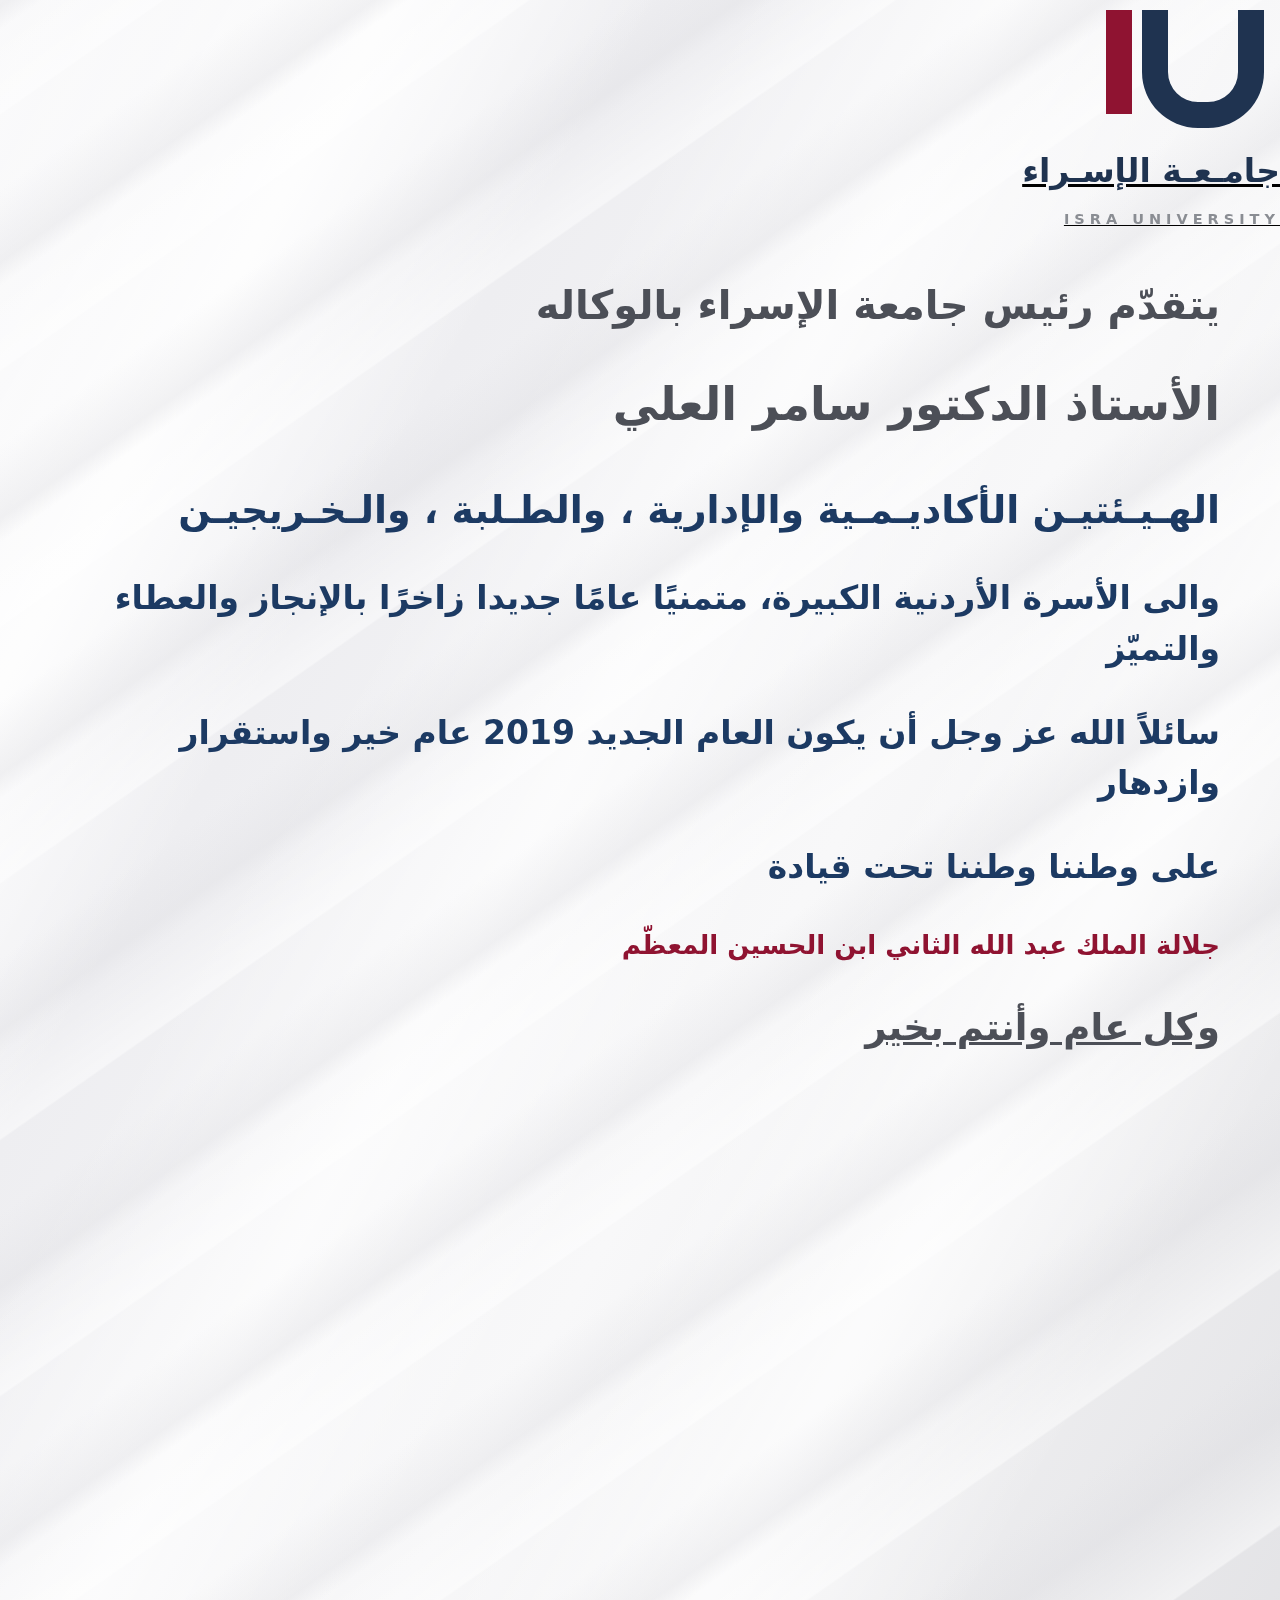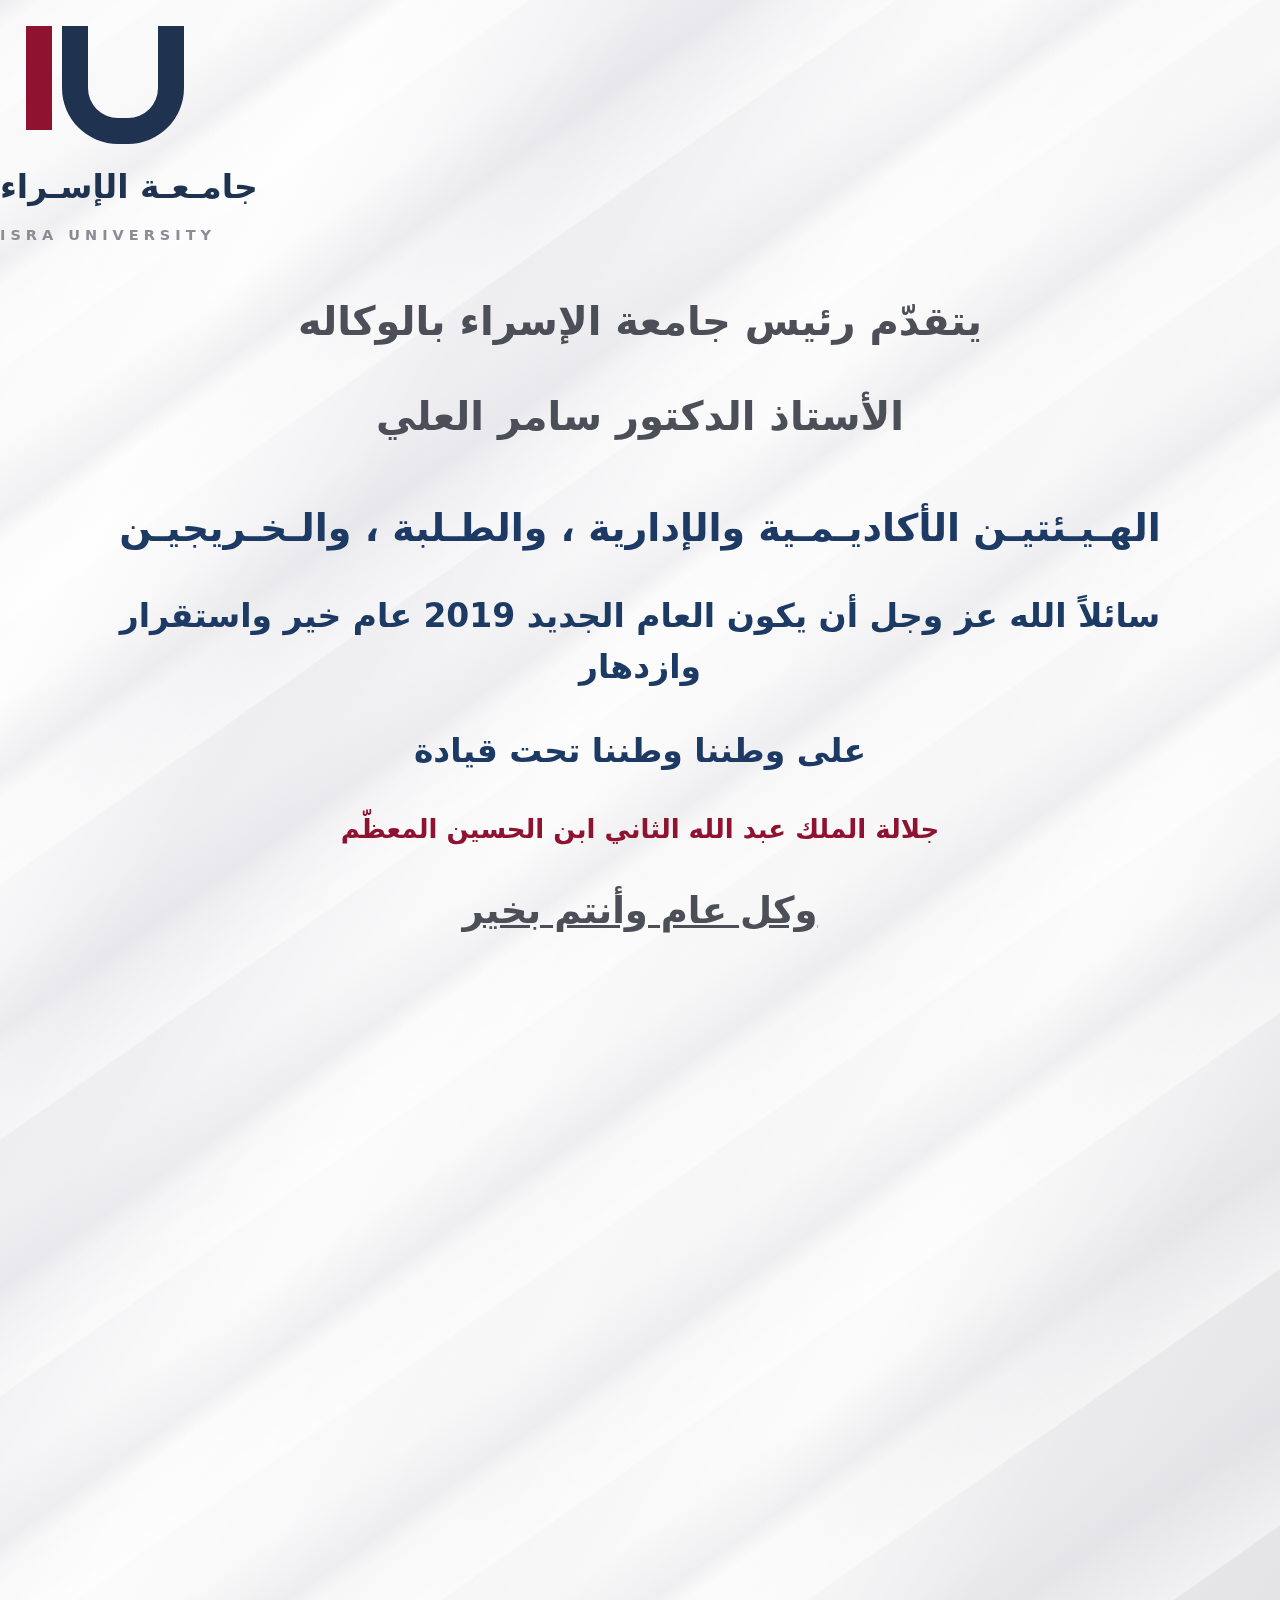--- a/index.html
+++ b/index.html
@@ -38,22 +38,23 @@
         rgba(255,255,255,0.0) 130px,
         rgba(222,222,226,0.45) 150px,
         rgba(255,255,255,0) 210px
       );
     opacity: .85;
     pointer-events: none;
   }
   .logo-wrap {
     position: relative;
     width: 100%;
-    padding-top: 24px;
-    text-align: left;
+    padding-top: 8px;
+    text-align: right;
+    text-decoration: underline;
   }
   .logo-mark {
     position: relative;
     display: inline-block;
     width: 200px;
     height: 125px;
   }
   .logo-mark svg { display: block; }
   .logo-ar {
     margin-top: 14px;
@@ -68,37 +69,37 @@
     font-size: 14.5px;
     font-weight: bold;
     color: #8a8d93;
     letter-spacing: 5px;
     direction: ltr;
   }
   .body-text {
     position: relative;
     margin: 48px auto 0;
     width: 1160px;
-    text-align: center;
+    text-align: right;
     direction: rtl;
   }
   .line {
     line-height: 1.52;
     margin: 0 0 34px 0;
   }
   .l-head {
     font-size: 40px;
     font-weight: bold;
     color: #4c4f57;
   }
   .l-head2 {
-    font-size: 40px;
+    font-size: 46px;
     font-weight: bold;
     color: #4c4f57;
-    margin-bottom: 53px;
+    margin-bottom: 42px;
   }
   .l-navy {
     font-size: 38px;
     font-weight: bold;
     color: #1c3a63;
     letter-spacing: 0.5px;
   }
   .l-navy-sm {
     font-size: 33px;
     font-weight: bold;
@@ -131,18 +132,19 @@
       </svg>
     </div>
     <div class="logo-ar">جامـعـة الإسـراء</div>
     <div class="logo-en">ISRA UNIVERSITY</div>
   </div>
 
   <div class="body-text">
     <p class="line l-head">يتقدّم رئيس جامعة الإسراء بالوكاله</p>
     <p class="line l-head2">الأستاذ الدكتور سامر العلي</p>
     <p class="line l-navy">الهـيـئتيـن الأكاديـمـية والإدارية ، والطـلبة ، والـخـريجيـن</p>
+    <p class="line l-navy-sm">والى الأسرة الأردنية الكبيرة، متمنيًا عامًا جديدا زاخرًا بالإنجاز والعطاء والتميّز</p>
     <p class="line l-navy-sm">سائلاً الله عز وجل أن يكون العام الجديد 2019 عام خير واستقرار وازدهار</p>
     <p class="line l-navy-sm">على وطننا وطننا تحت قيادة</p>
     <p class="line l-red">جلالة الملك عبد الله الثاني ابن الحسين المعظّم</p>
     <p class="line l-grey-last">وكل عام وأنتم بخير</p>
   </div>
 </div>
 
 </body></html>

